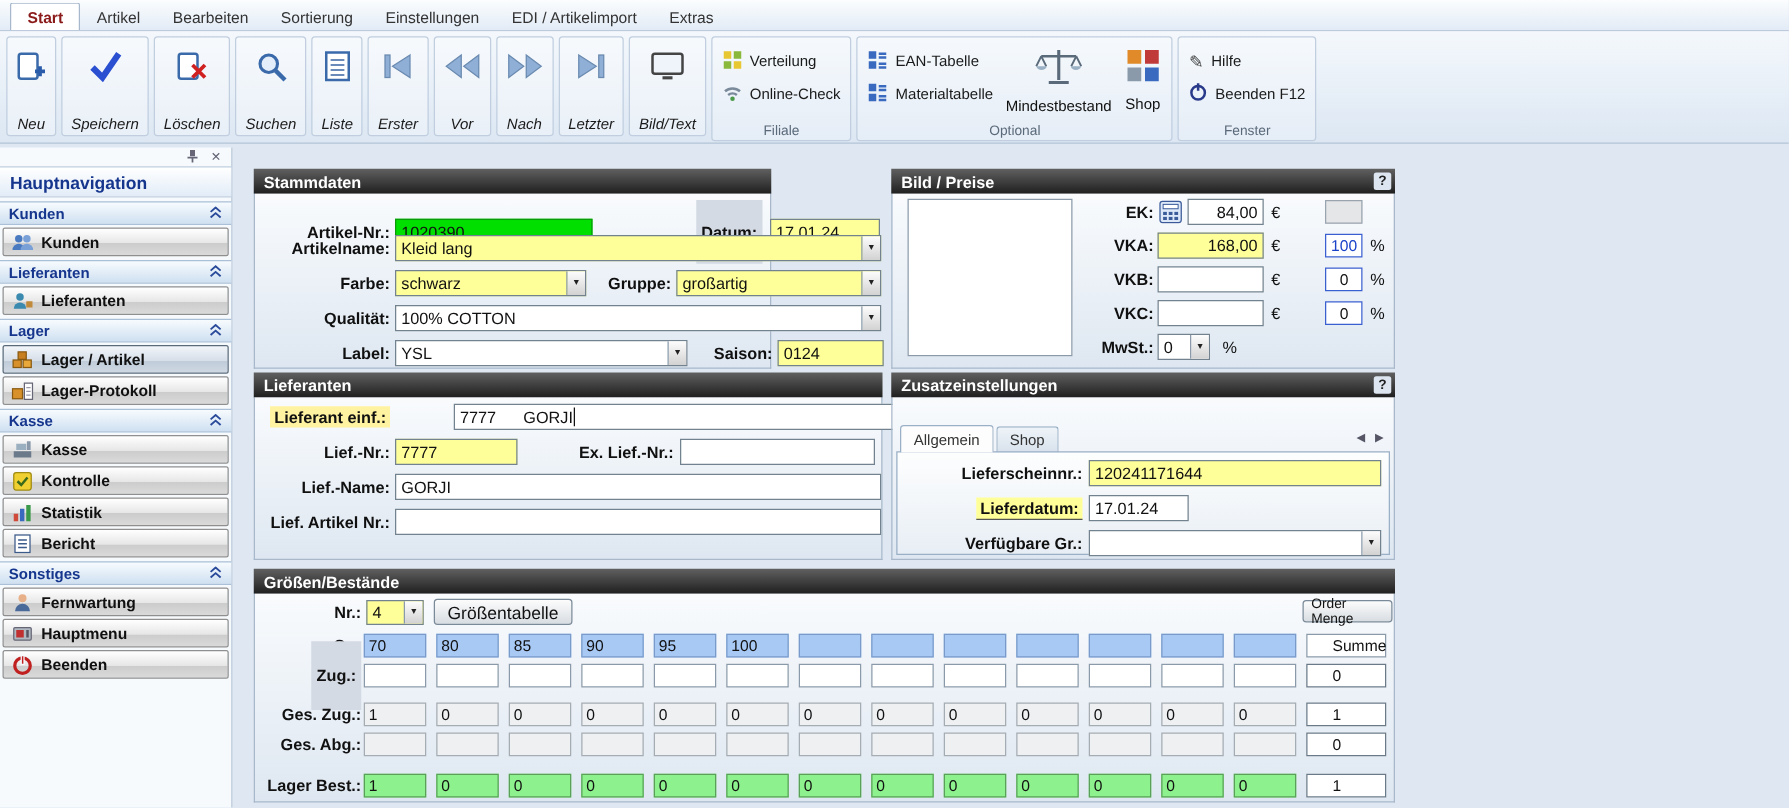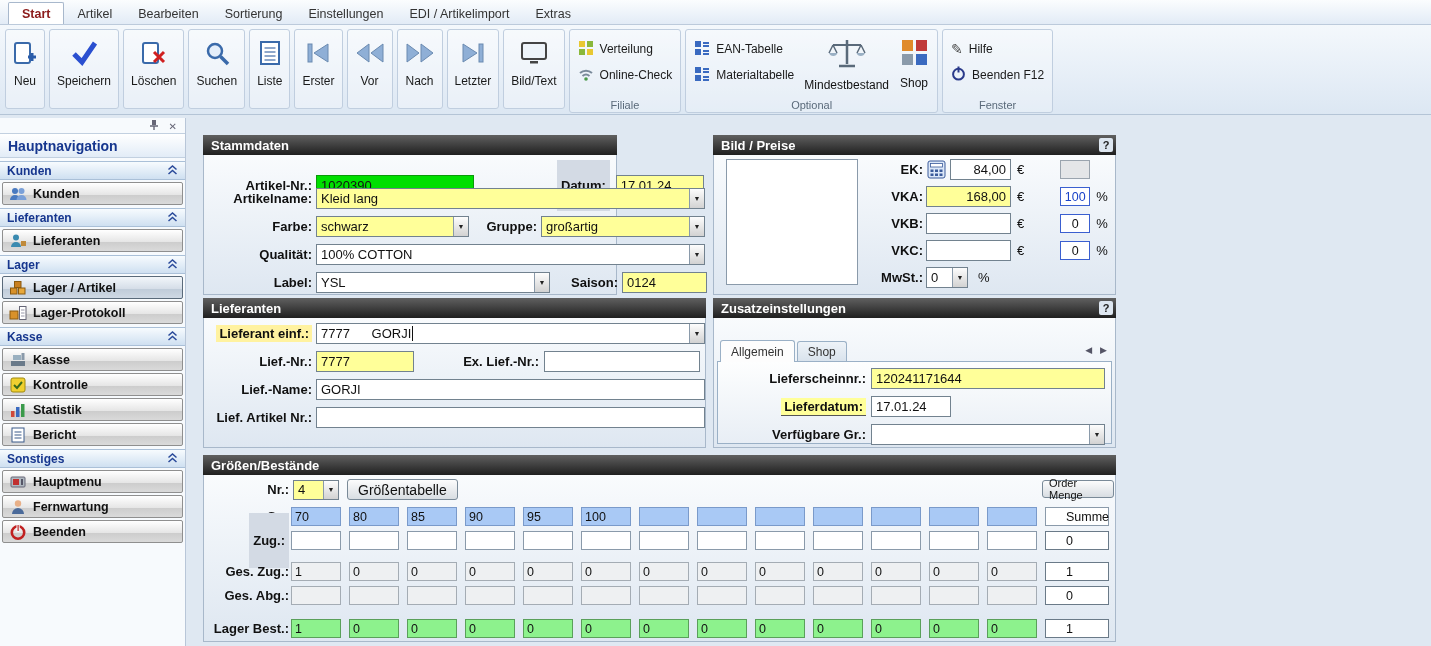--- a/index.html
+++ b/index.html
@@ -13,22 +13,22 @@
     display:flex; align-items:flex-end; padding-left:8px; }
   .menutab { padding:4px 13px 3px; font-size:12.5px; color:#333; cursor:default; }
   .menutab.active { background:#fff; border:1px solid #a8b8cc; border-bottom:none;
     color:#8b1a1a; font-weight:bold; border-radius:2px 2px 0 0; }
 
   
   .ribbon { position:absolute; left:0; top:25px; width:100%; height:90px;
     background:linear-gradient(#f4f8fc,#dce7f3); border-bottom:1px solid #b4c4d6;
     display:flex; align-items:flex-start; padding:4px 0 0 5px; gap:4px; }
   .rbtn-box { border:1px solid #c0cedf; border-radius:3px; height:80px;
-    display:flex; flex-direction:column; align-items:center; justify-content:flex-start;
-    padding:5px 7px 2px; background:rgba(255,255,255,0.35); }
+    display:flex; flex-direction:column; align-items:center; justify-content:space-between;
+    padding:5px 7px 2px; background:rgba(255,255,255,0.35);font-style:italic; }
   .rbtn-box .ic { height:36px; display:flex; align-items:center; justify-content:center; }
   .rbtn-box .lb { font-size:12px; color:#1a1a1a; margin-top:3px; white-space:nowrap; }
   .rgroup { border:1px solid #c0cedf; border-radius:3px; height:84px; position:relative;
     padding:5px 8px 15px; background:rgba(255,255,255,0.25); display:flex; gap:10px; }
   .rgroup .glabel { position:absolute; bottom:1px; left:0; right:0; text-align:center;
     font-size:11px; color:#5a6a7a; }
   .stack { display:flex; flex-direction:column; justify-content:flex-start; gap:6px; padding-top:4px; }
   .small-btn { display:flex; align-items:center; gap:6px; font-size:12px; color:#1a1a1a; height:20px; white-space:nowrap; }
   .big-btn { display:flex; flex-direction:column; align-items:center; justify-content:flex-start; padding-top:2px; }
   .big-btn .lb { font-size:12px; margin-top:4px; white-space:nowrap; }
@@ -451,36 +451,36 @@
   </div>
 
   <div class="sb-header">
     <span>Sonstiges</span>
     <span><svg width="11" height="10">
           <path d="M1.5 4.5L5.5 1l4 3.5M1.5 9L5.5 5.5 9.5 9" stroke="#2a4a9a" stroke-width="1.5" fill="none"></path>
         </svg></span>
   </div>
   <div class="sb-item">
     <span class="sb-ic">
+      <svg width="14" height="16">
+          <circle cx="7" cy="4.5" r="3.2" fill="#e8b088"></circle>
+          <path d="M1 15a6 6 0 0 1 12 0z" fill="#4a6a9a"></path>
+        </svg>
+    </span>
+    <span>Fernwartung</span>
+  </div>
+  <div class="sb-item">
+    <span class="sb-ic">
       <svg width="18" height="16">
           <rect x="2" y="3" width="14" height="10" rx="1" fill="#b0b8c0" stroke="#667"></rect>
           <rect x="4" y="5" width="6" height="6" fill="#c03030"></rect>
           <rect x="12" y="5" width="2" height="6" fill="#556"></rect>
         </svg>
     </span>
     <span>Hauptmenu</span>
-  </div>
-  <div class="sb-item">
-    <span class="sb-ic">
-      <svg width="14" height="16">
-          <circle cx="7" cy="4.5" r="3.2" fill="#e8b088"></circle>
-          <path d="M1 15a6 6 0 0 1 12 0z" fill="#4a6a9a"></path>
-        </svg>
-    </span>
-    <span>Fernwartung</span>
   </div>
   <div class="sb-item">
     <span class="sb-ic">
       <svg width="16" height="16">
           <circle cx="8" cy="8.5" r="6.2" fill="none" stroke="#c02020" stroke-width="2.6"></circle>
           <rect x="7" y="0.5" width="2.2" height="7" fill="#c02020" stroke="#f7fafd" stroke-width="1"></rect>
         </svg>
     </span>
     <span>Beenden</span>
   </div>
@@ -574,21 +574,21 @@
       <span class="pcts" style="margin-left:10px">%</span>
     </div>
   </div>
 </div>
 
 <div class="section" id="lieferanten-sec" style="left:203px;top:298px;width:503px;height:150px">
   <div class="sec-h">
       <span>Lieferanten</span>
     </div>
   <div class="sec-b">
-    <div class="row" style="top:5px;left:2px;">
+    <div class="row" style="top:5px;left:2px;gap:47px;">
       <span class="lbl rt" style="width:106px"><span class="hl">Lieferant einf.:</span></span>
       <span class="field combo" style="width:389px;margin-left:4px"><span>7777      GORJI</span><span class="caret"></span><span class="arr">▼</span></span>
     </div>
     <div class="row" style="top:33px;left:2px;">
       <span class="lbl rt" style="width:106px">Lief.-Nr.:</span>
       <span class="field yellow" style="width:98px;margin-left:4px">7777</span>
       <span class="lbl rt" style="width:115px;margin-left:10px">Ex. Lief.-Nr.:</span>
       <span class="field" style="width:156px;margin-left:5px"></span>
     </div>
     <div class="row" style="top:61px;left:2px;">

